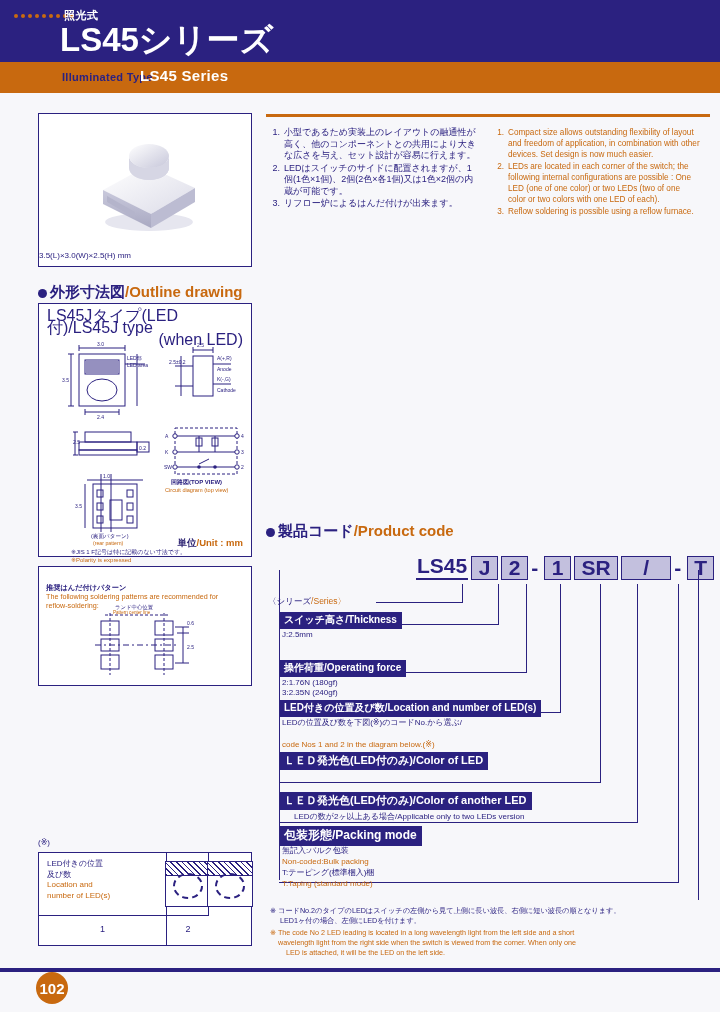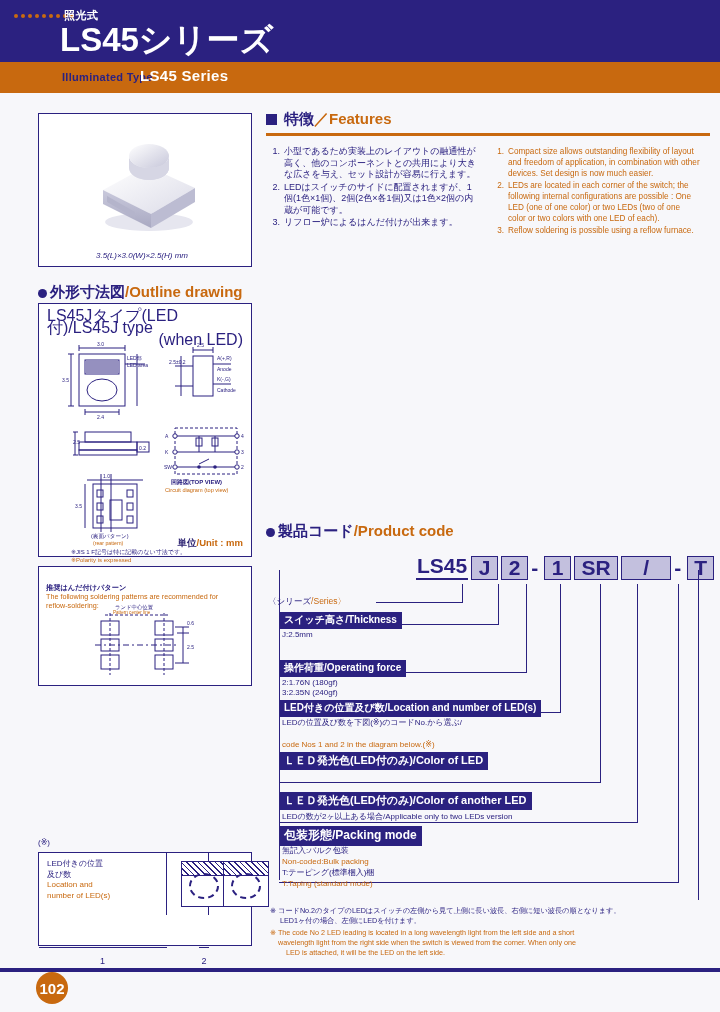--- a/index.html
+++ b/index.html
@@ -38,40 +38,40 @@
   .feat-col{width:210px;}
   .feat-col.en{margin-left:14px;}
   .feat-item{display:flex;font-size:9px;line-height:11.5px;margin-bottom:1px;}
   .feat-item .num{width:14px;flex:0 0 14px;text-align:right;padding-right:4px;}
   .feat-col.en .feat-item{color:#c8690f;font-size:8.2px;line-height:11px;}
   .feat-col.jp .feat-item{color:#2b2180;}
 
   
   .lbox{position:absolute;border:1.5px solid #2b2180;background:#fff;}
   #photo-box{left:38px;top:113px;width:212px;height:152px;}
-  .photo-cap{position:absolute;left:0;right:6px;bottom:6px;text-align:center;font-size:8px;color:#2b2180;font-style:italic;}
+  .photo-cap{position:absolute;left:0;right:6px;bottom:6px;text-align:left;font-size:8px;color:#2b2180;}
   .sw-art{position:absolute;left:52px;top:24px;width:112px;height:96px;}
 
   #outline-head{position:absolute;left:38px;top:283px;}
   #outline-box{left:38px;top:303px;width:212px;height:252px;}
   .ol-title{position:absolute;left:8px;top:6px;font-size:16px;font-weight:normal;color:#2b2180;line-height:12px;width:196px;}
   .ol-title .r{display:block;text-align:right;}
   .unit{position:absolute;right:8px;bottom:6px;font-size:9.5px;font-weight:bold;}
   .unit .en{color:#c8690f;}
   .dwg{position:absolute;}
 
   #solder-box{left:38px;top:566px;width:212px;height:118px;}
   .sold-note{position:absolute;left:7px;top:6px;width:198px;font-size:7.2px;line-height:9px;margin-top:10px;}
   .sold-note .jp{color:#2b2180;font-weight:bold;}
   .sold-note .en{color:#c8690f;}
 
   
   #ledtbl-mark{position:absolute;left:38px;top:838px;font-size:8px;color:#2b2180;}
   #ledtbl{position:absolute;left:38px;top:852px;width:212px;height:92px;border:1.5px solid #2b2180;background:#fff;
-          display:grid;grid-template-columns:128px 1fr 1fr;grid-template-rows:62px 1fr;gap:32px;}
+          display:grid;grid-template-columns:128px 1fr 1fr;grid-template-rows:62px 1fr;}
   #ledtbl .c{border-right:1.5px solid #2b2180;position:relative;}
   #ledtbl .c.last{border-right:none;}
   #ledtbl .r2{border-top:1.5px solid #2b2180;}
   .lt-label{position:absolute;left:8px;top:6px;font-size:8px;line-height:10.5px;}
   .lt-label .jp{color:#2b2180;}
   .lt-label .en{color:#c8690f;}
   .lt-code{position:absolute;left:8px;top:3px;font-size:8px;line-height:10px;}
   .lt-val{position:absolute;left:0;right:0;top:8px;text-align:center;font-size:9px;color:#2b2180;}
   .chip{position:absolute;left:50%;top:8px;transform:translateX(-50%);width:44px;height:44px;border:1.5px solid #2b2180;background:#fff;}
   .chip .hatch{position:absolute;left:0;top:0;right:0;height:13px;border-bottom:1.5px solid #2b2180;
@@ -121,23 +121,20 @@
   </div>
   <div class="hdr-jp-small">照光式</div>
   <div class="hdr-title">LS45シリーズ</div>
 </div>
 <div class="band">
   <div class="band-en">Illuminated Type</div>
   <div class="band-series">LS45 Series</div>
 </div>
 
 <div id="features">
-  <div class="sec-head">
-    <span class="sq"></span><span>特徴</span><span class="en">／</span><span class="en">Features</span>
-  </div>
   <div class="rule"></div>
   <div class="feat-cols">
     <div class="feat-col jp">
       <div class="feat-item">
           <span class="num">1.</span>
           <span>小型であるため実装上のレイアウトの融通性が高く、他のコンポーネントとの共用により大きな広さを与え、セット設計が容易に行えます。</span>
         </div>
       <div class="feat-item">
           <span class="num">2.</span>
           <span>LEDはスイッチのサイドに配置されますが、1個(1色×1個)、2個(2色×各1個)又は1色×2個の内蔵が可能です。</span>
@@ -445,21 +442,21 @@
   <div class="sub jp" style="left:16px;top:148px;">3:2.35N (240gf)</div>
 
   <div class="tag" style="left:13px;top:160px;">LED付きの位置及び数/Location and number of LED(s)</div>
   <div class="sub jp" style="left:16px;top:178px;">LEDの位置及び数を下図(※)のコードNo.から選ぶ/</div>
   <div class="sub en" style="left:16px;top:189px;margin-top:24px;">Choose the number and position of the LEDs from the</div>
   <div class="sub en" style="left:16px;top:200px;">code Nos 1 and 2 in the diagram below.(※)</div>
 
   <div class="tag" style="left:13px;top:252px;font-size:11px;">ＬＥＤ発光色(LED付のみ)/Color of another LED</div>
 
   <div class="tag" style="left:13px;top:212px;font-size:11px;">ＬＥＤ発光色(LED付のみ)/Color of LED</div>
-  <div class="sub" style="left:8px;top:272px;color:#2b2180;padding-left:8px;">LEDの数が2ヶ以上ある場合/Applicable only to two LEDs version</div>
+  <div class="sub" style="left:20px;top:272px;color:#2b2180;padding-left:8px;">LEDの数が2ヶ以上ある場合/Applicable only to two LEDs version</div>
 
   <div class="tag" style="left:13px;top:286px;font-size:12px;">包装形態/Packing mode</div>
   <div class="sub jp" style="left:16px;top:306px;">無記入:バルク包装</div>
   <div class="sub en" style="left:16px;top:317px;">Non-coded:Bulk packing</div>
   <div class="sub jp" style="left:16px;top:328px;">T:テーピング(標準梱入)梱</div>
   <div class="sub en" style="left:16px;top:339px;">T:Taping (standard mode)</div>
 
   <div class="note jp" style="left:4px;top:366px;">※ コードNo.2のタイプのLEDはスイッチの左側から見て上側に長い波長、右側に短い波長の順となります。</div>
   <div class="note jp" style="left:14px;top:376px;">LED1ヶ付の場合、左側にLEDを付けます。</div>
   <div class="note en" style="left:4px;top:388px;">※ The code No 2 LED leading is located in a long wavelength light from the left side and a short</div>

